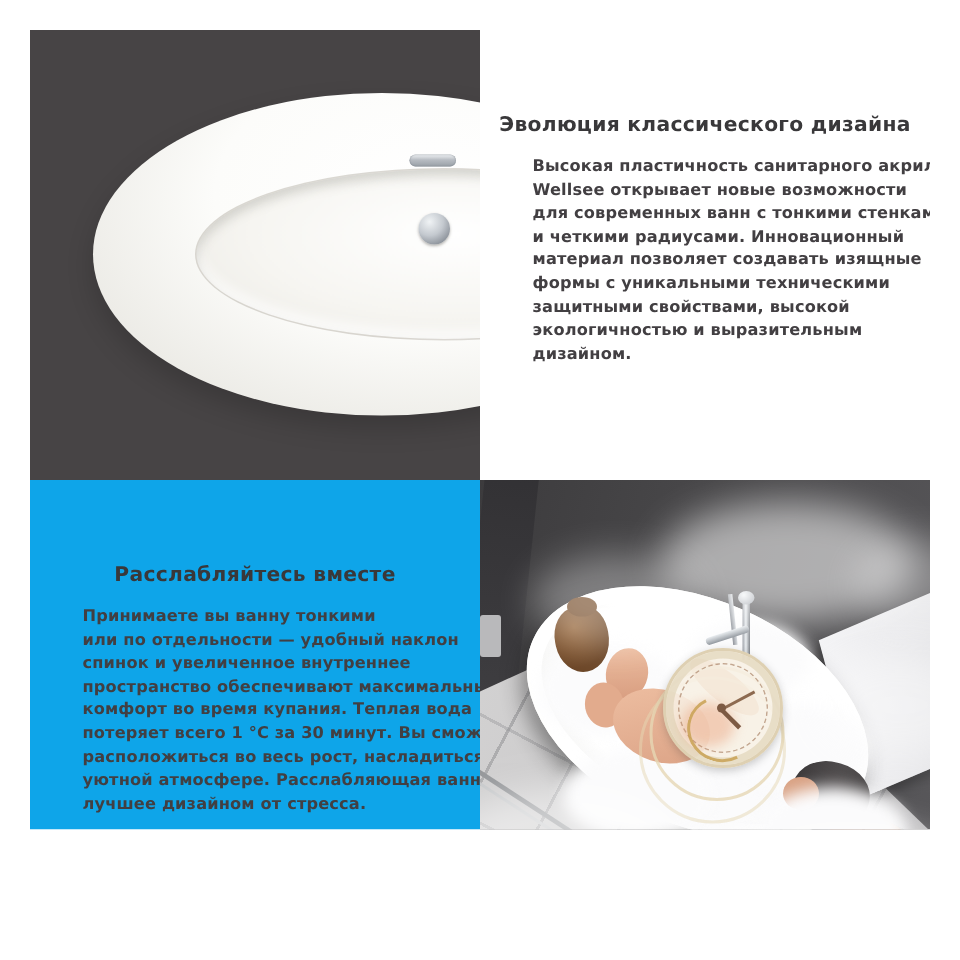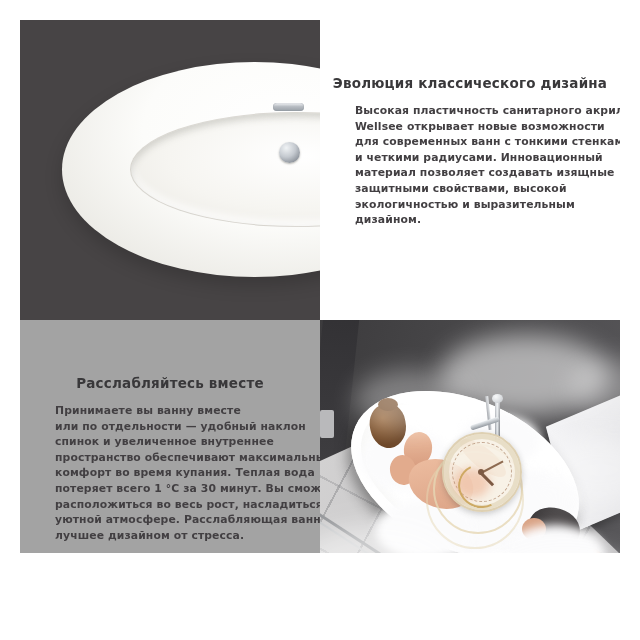--- a/index.html
+++ b/index.html
@@ -1,21 +1,21 @@
 <!DOCTYPE html>
 <html><head>
 <meta charset="utf-8">
 <style>
   html,body{margin:0;padding:0;background:#fff;}
   .canvas{position:relative;width:640px;height:553px;background:#ffffff;overflow:hidden;
           font-family:"DejaVu Sans","Liberation Sans",sans-serif;}
   .cell{position:absolute;width:300px;height:300px;overflow:hidden;}
   .cell-tl{left:20px;top:20px;background:#474445;}
   .cell-tr{left:320px;top:20px;background:#ffffff;}
-  .cell-bl{left:20px;top:320px;background:#a3a3a3;}
+  .cell-bl{left:20px;top:320px;background:#0ea5e9;}
   .cell-br{left:320px;top:320px;background:linear-gradient(105deg,#3c3b3d 0%,#4a494b 45%,#59585b 100%);}
 
   
   .text-cell{padding-top:56px;box-sizing:border-box;}
   .sec-title{margin:0;font-size:13.5px;line-height:15px;font-weight:700;letter-spacing:.2px;
              color:#39383a;text-align:center;}
   .sec-body{margin-top:12px;padding-left:35px;font-size:10.8px;font-weight:600;line-height:15.6px;
             color:#423f42;letter-spacing:.1px;}
   .sec-body .line{white-space:nowrap;}
 
@@ -139,30 +139,31 @@
   </section>
 
   <section class="cell cell-tr text-cell">
     <h2 class="sec-title">Эволюция классического дизайна</h2>
     <div class="sec-body">
         <div class="line">Высокая пластичность санитарного акрила</div>
         <div class="line">Wellsee открывает новые возможности</div>
         <div class="line">для современных ванн с тонкими стенками</div>
         <div class="line">и четкими радиусами. Инновационный</div>
         <div class="line">материал позволяет создавать изящные</div>
+        <div class="line">формы с уникальными техническими</div>
         <div class="line">защитными свойствами, высокой</div>
         <div class="line">экологичностью и выразительным</div>
         <div class="line">дизайном.</div>
       </div>
   </section>
 
   <section class="cell cell-bl text-cell">
     <h2 class="sec-title">Расслабляйтесь вместе</h2>
     <div class="sec-body">
-        <div class="line">Принимаете вы ванну вместе</div>
+        <div class="line">Принимаете вы ванну тонкими</div>
         <div class="line">или по отдельности — удобный наклон</div>
         <div class="line">спинок и увеличенное внутреннее</div>
         <div class="line">пространство обеспечивают максимальный</div>
         <div class="line">комфорт во время купания. Теплая вода</div>
         <div class="line">потеряет всего 1 °С за 30 минут. Вы сможете</div>
         <div class="line">расположиться во весь рост, насладиться</div>
         <div class="line">уютной атмосфере. Расслабляющая ванна —</div>
         <div class="line">лучшее дизайном от стресса.</div>
       </div>
   </section>

